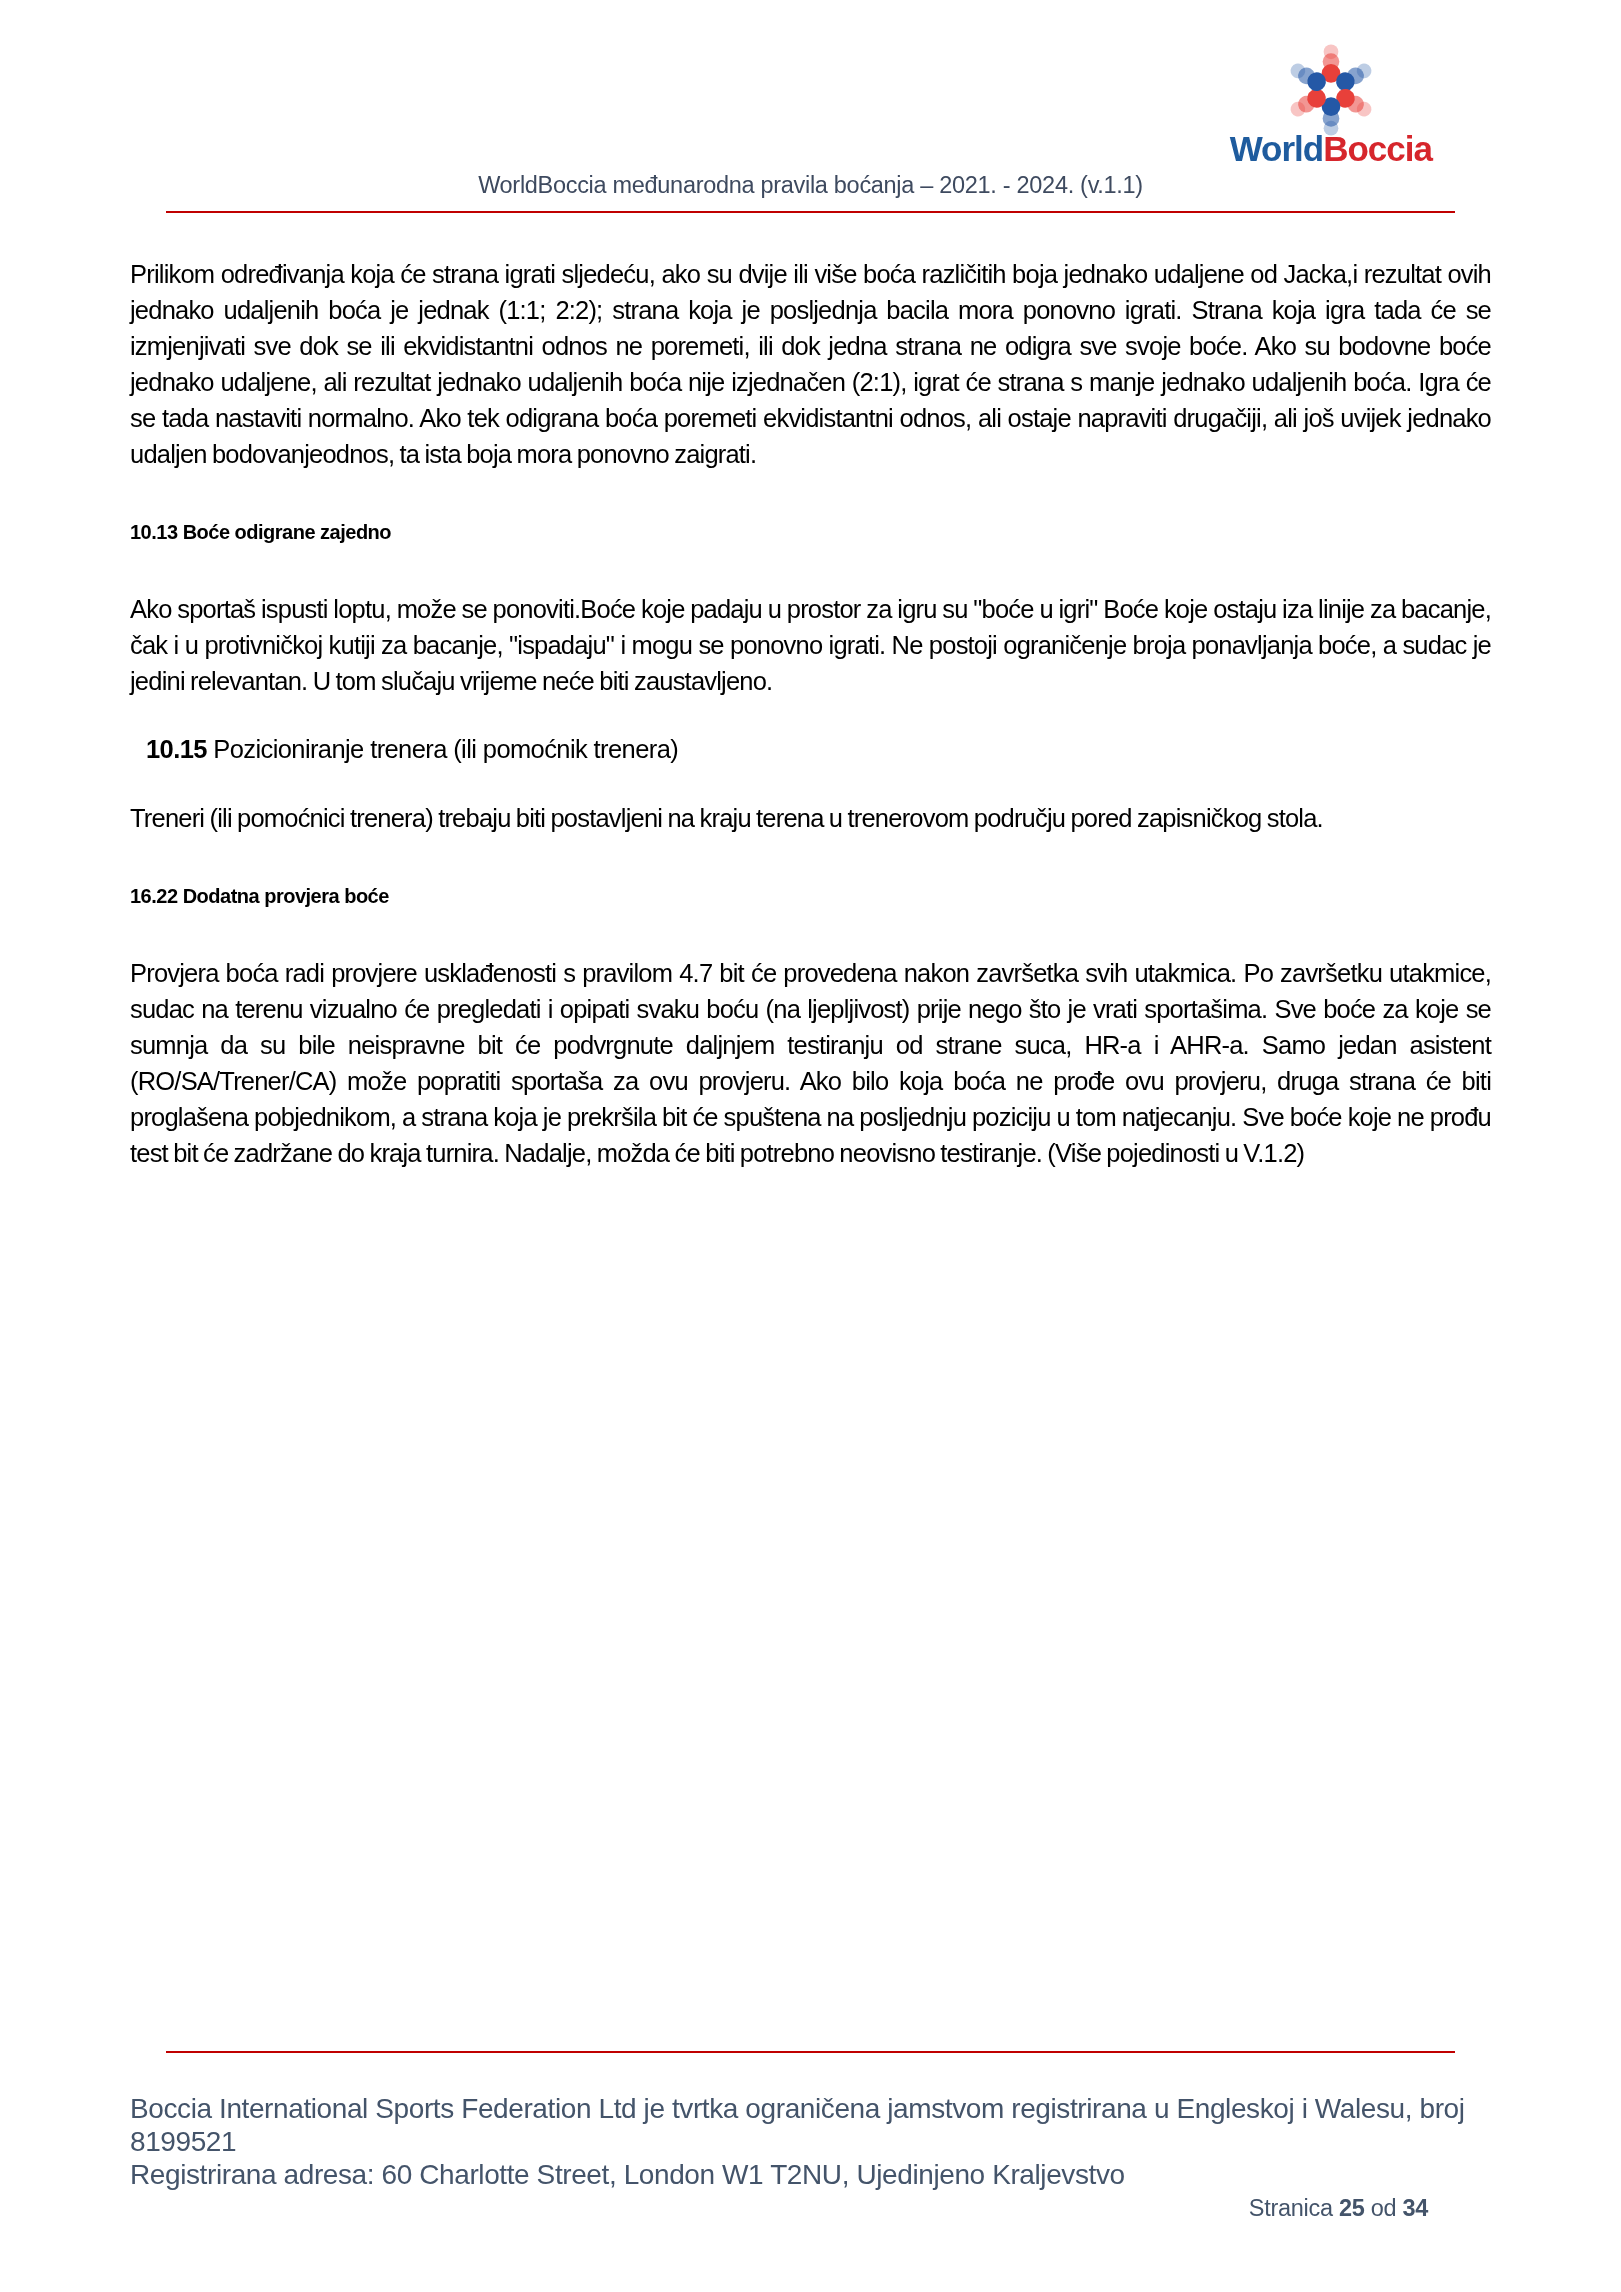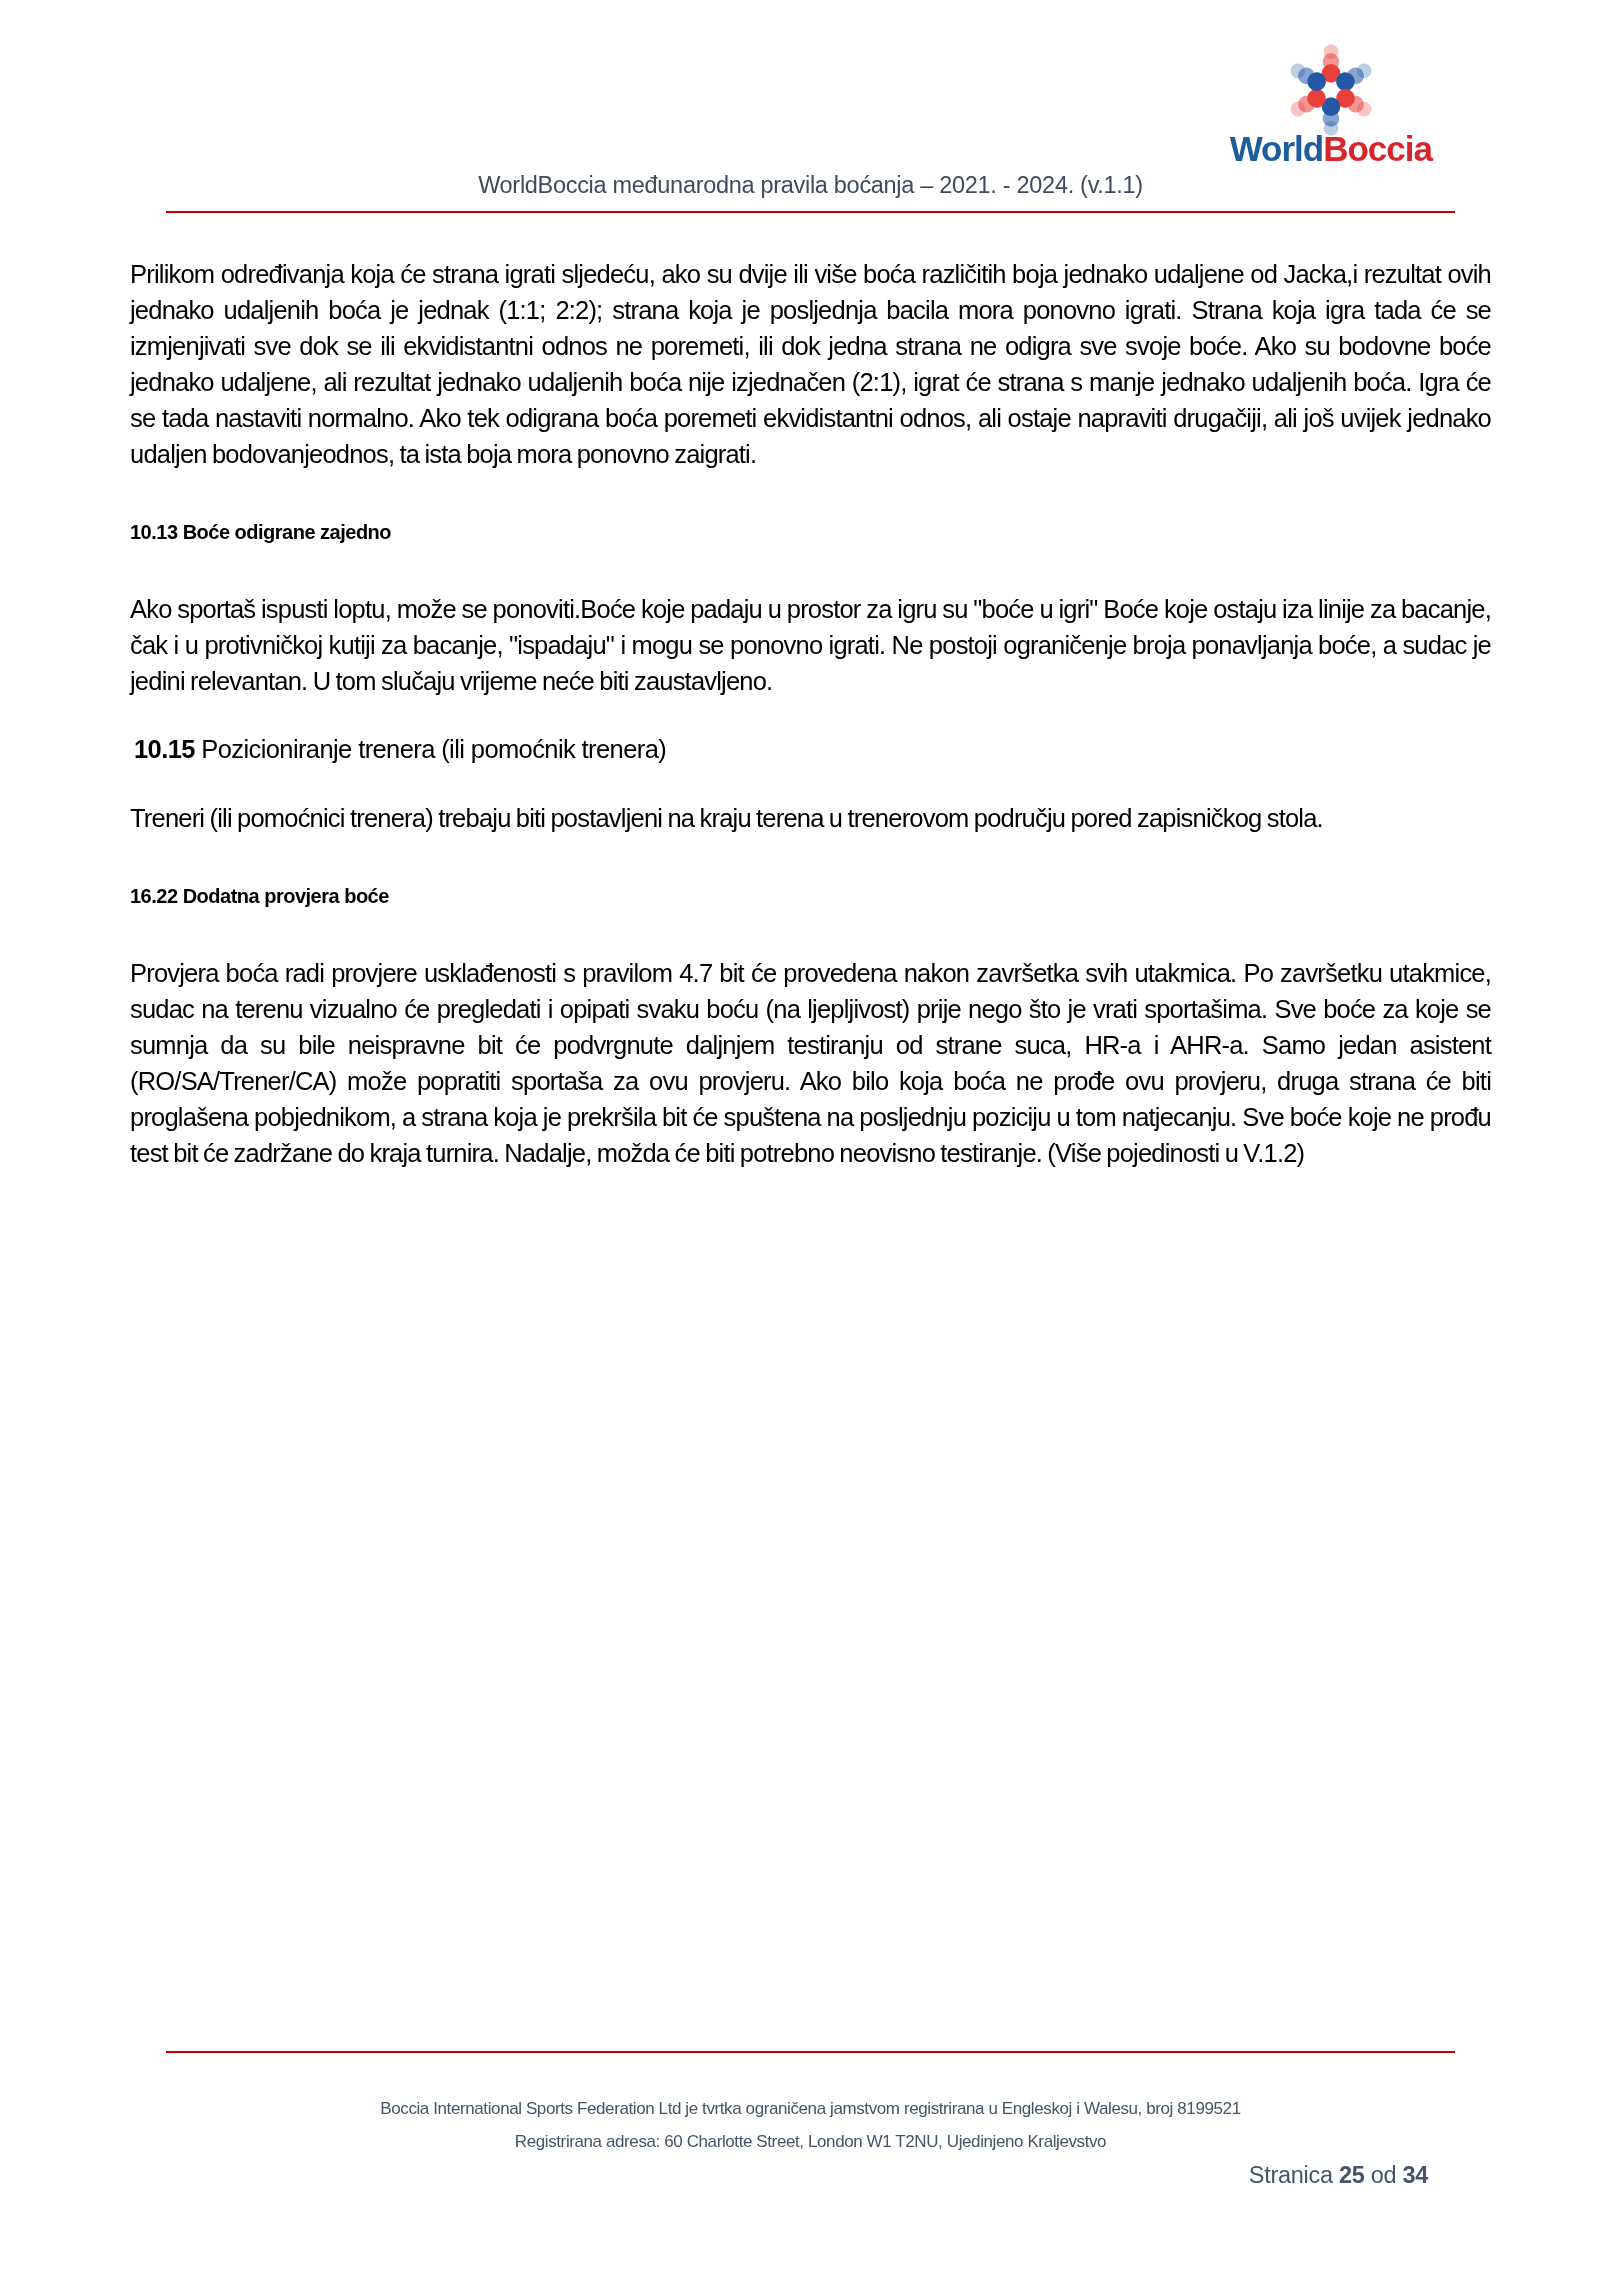--- a/index.html
+++ b/index.html
@@ -51,34 +51,33 @@
   }
   .section{margin:0;}
   .heading-large{
     font-size:20px;font-weight:bold;
     letter-spacing:-0.5px;
     margin:49px 0 47px 0;
   }
   .heading-plain{
     font-size:25.5px;font-weight:normal;
     letter-spacing:-0.6px;
-    margin:32px 0 36px 4px;
+    margin:32px 0 36px 16px;
   }
   .heading-plain .sec-num{font-weight:bold;}
   
   .footer{
     position:absolute;
     left:130px;right:130px;top:2051px;
   }
   .footer-rule{margin-top:0;}
   .footer-text{
     margin-top:39px;
-    text-align:center;
     color:#44546A;
-    font-size:17px;line-height:33px;
+    font-size:28px;line-height:33px;
     letter-spacing:-0.4px;
   }
   .page-number{
     margin-top:3.9px;
     text-align:right;
     padding-right:63px;
     color:#44546A;
     font-size:23.5px;
     letter-spacing:-0.3px;
   }

